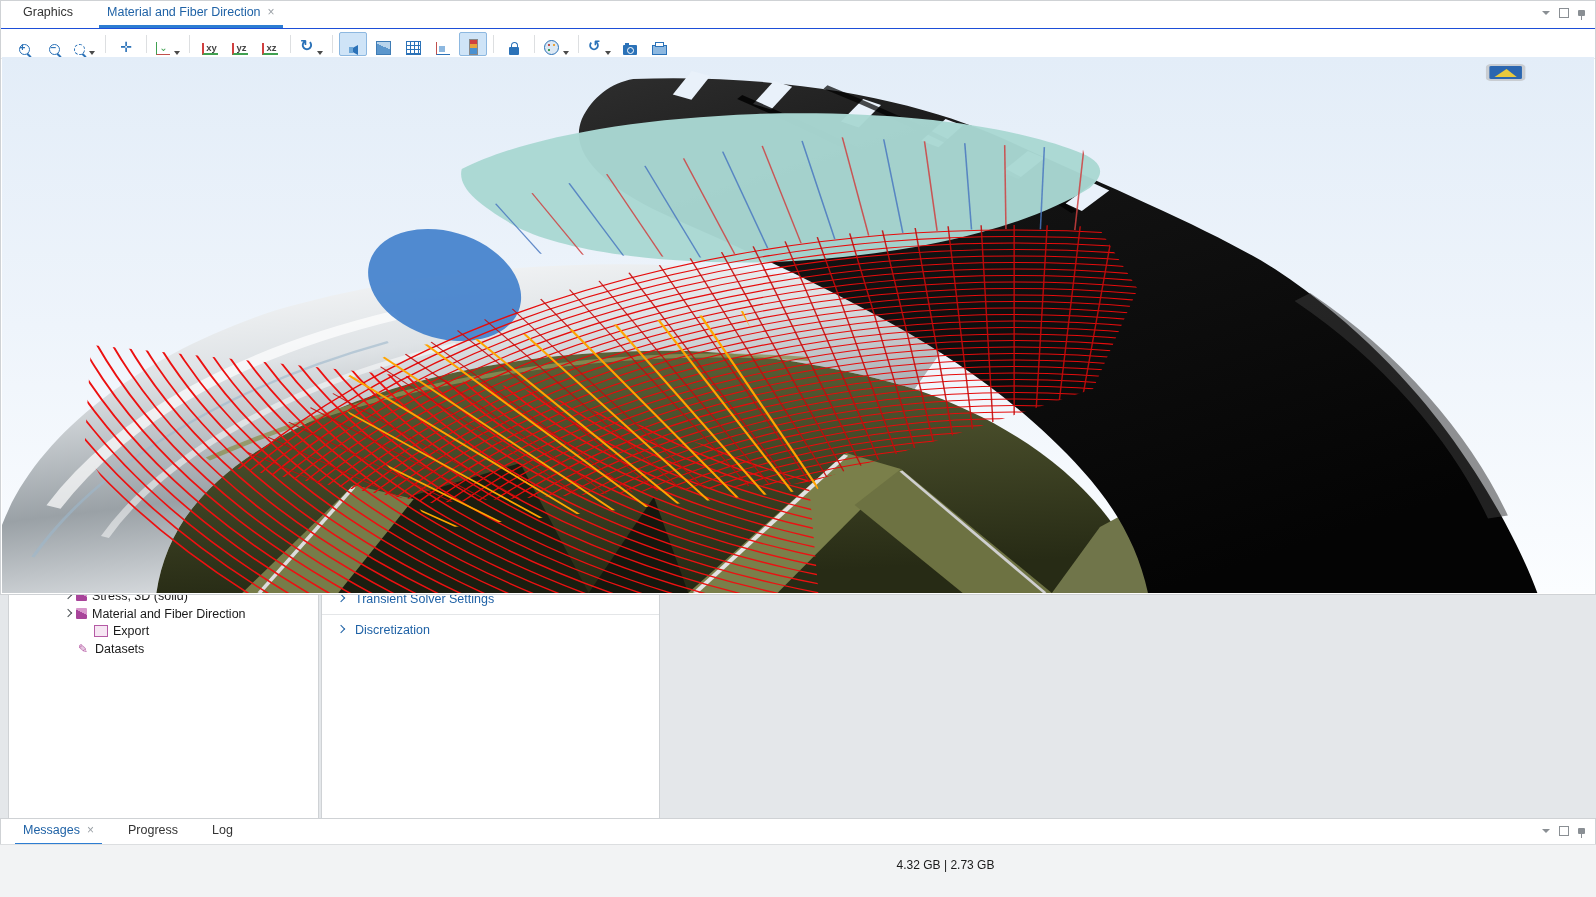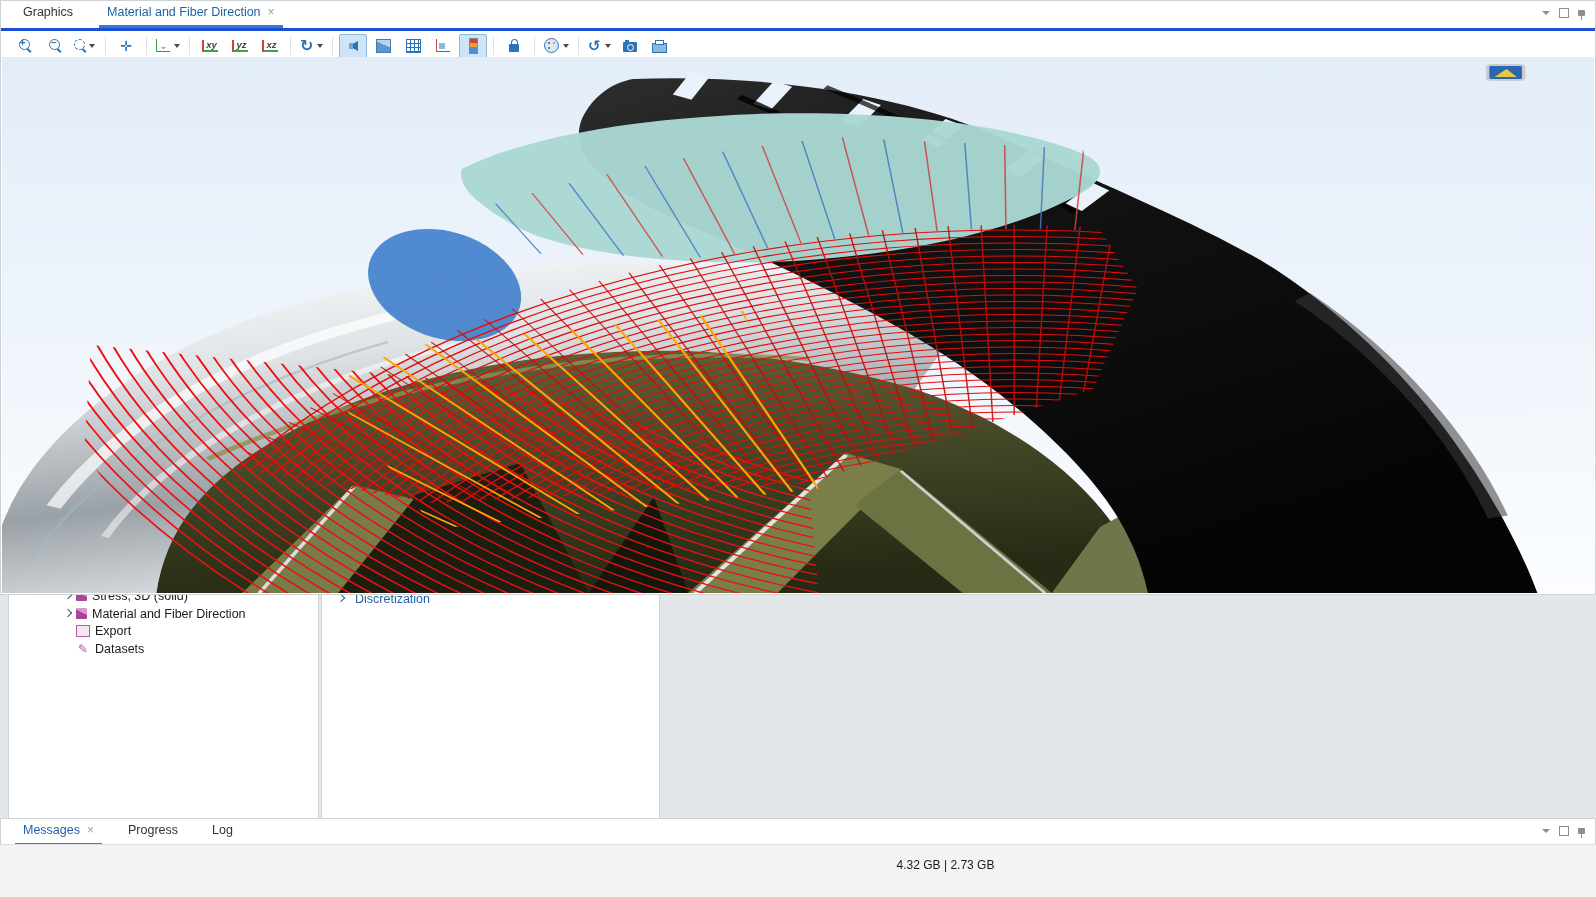--- a/index.html
+++ b/index.html
@@ -67,28 +67,28 @@
   .sec .texp i{border-color:#1f62a6;}
   .sec-body{padding:2px 12px 10px 12px;}
   .eq-label{font-size:12px;color:#1a1a1a;margin:4px 0 4px 0;}
   .combo{height:22px;background:#f0f1f2;border:1px solid #ababab;display:flex;align-items:center;padding:0 8px;font-size:12px;color:#1a1a1a;position:relative;margin-bottom:4px;}
   .combo .chev{position:absolute;right:7px;}
   .eq-math{font-family:"DejaVu Serif","Liberation Serif",serif;font-size:14.5px;margin:10px 0 2px 2px;color:#111;}
   .eq-math i{font-style:italic;}
   .eq-math b{font-weight:bold;}
   sub,sup{font-size:9px;}
   
-  .tabrow{display:flex;align-items:flex-end;height:27px;border-bottom:3px solid #1d4ed8;padding-left:14px;position:relative;}
+  .tabrow{display:flex;align-items:flex-end;height:27px;border-bottom:1px solid #1d4ed8;padding-left:14px;position:relative;}
   .tab{display:flex;align-items:center;gap:7px;padding:0 8px 5px 8px;margin-right:18px;font-size:12.5px;color:#333;border-bottom:3px solid transparent;height:24px;box-sizing:border-box;}
   .tab.active{color:#1f62a6;border-bottom-color:#2d7dd2;}
   .tab .x{color:#9aa0a6;font-size:12px;}
   .tabrow .panel-ctls{position:absolute;right:10px;top:7px;}
   
   .gtoolbar{display:flex;align-items:center;gap:2px;height:29px;padding-left:10px;border-bottom:1px solid #e7e8ea;}
-  .gbtn{display:flex;align-items:center;justify-content:center;min-width:22px;height:22px;border:1px solid transparent;border-radius:2px;gap:1px;padding:0 2px;font-style:italic;}
+  .gbtn{display:flex;align-items:flex-end;justify-content:center;min-width:22px;height:22px;border:1px solid transparent;border-radius:2px;gap:1px;padding:0 2px;}
   .gbtn.pressed{background:#cfe4f7;border-color:#8db8e0;}
   .gdiv{width:1px;height:18px;background:#dddfe1;margin:0 4px;}
   .plane-t{font-size:9.5px;font-weight:bold;color:#444;border-left:2px solid #d04040;border-bottom:2px solid #3fa050;padding:0 1px 1px 2px;line-height:9px;}
   
   #gfx-canvas{position:absolute;left:1px;top:56px;right:1px;bottom:1px;overflow:hidden;}
   #scene-svg{position:absolute;left:0;top:0;width:100%;height:100%;}
   
   .msg-toolbar{display:flex;align-items:center;gap:8px;padding:4px 0 2px 12px;}
   .msg-box{position:absolute;left:10px;right:10px;bottom:6px;height:24px;border:1px solid #c3c6c9;background:#fff;}
   
@@ -712,21 +712,21 @@
         <div class="trow" style="padding-left: 52px;">
           <span class="texp"><i></i></span>
           <span class="ti t-plot3d"></span>
           <span class="tlabel">Stress, 3D (solid)</span>
         </div>
         <div class="trow" style="padding-left: 52px;">
           <span class="texp"><i></i></span>
           <span class="ti t-plot3d"></span>
           <span class="tlabel">Material and Fiber Direction</span>
         </div>
-        <div class="trow" style="padding-left: 52px;">
+        <div class="trow" style="padding-left: 52px; margin-left: 18px;">
           <span class="texp"></span>
           <span class="ti t-export"></span>
           <span class="tlabel">Export</span>
         </div>
         <div class="trow" style="padding-left: 52px;">
           <span class="texp"></span>
           <span class="ti t-report"></span>
           <span class="tlabel">Datasets</span>
         </div>
       </div>
@@ -776,20 +776,24 @@
     <div class="eq-math"><span>0 = ∇ · S + </span><b>f</b><sub>V</sub></div>
     <div class="eq-math" style="margin-top:18px"><b>u</b><i>(R, Φ, Z) → (u, v,w)</i><sup>T</sup></div>
   </div>
         <div class="sec">
           <span class="texp"><i></i></span>
           <span>Physics Symbols</span>
         </div>
         <div class="sec">
           <span class="texp"><i></i></span>
           <span>Axial Symmetry Approximation</span>
+        </div>
+        <div class="sec">
+          <span class="texp"><i></i></span>
+          <span>Transient Solver Settings</span>
         </div>
         <div class="sec">
           <span class="texp"><i></i></span>
           <span>Discretization</span>
         </div>
       </div>
   </div>
 
   <div id="right-col">
     <div id="gfx-panel">

